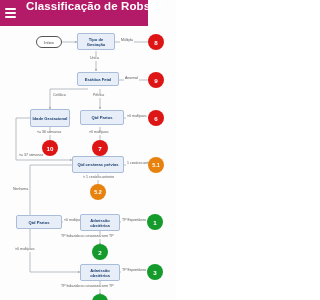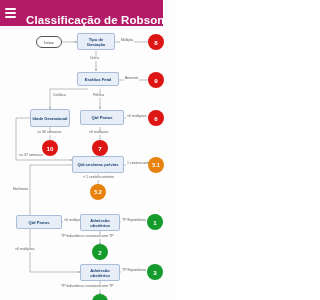--- a/index.html
+++ b/index.html
@@ -5,22 +5,22 @@
   html,body{margin:0;padding:0;}
   body{
     width:176px;height:300px;overflow:hidden;
     font-family:"Liberation Sans",sans-serif;
     background:#ffffff;
   }
   #app{position:relative;width:176px;height:300px;overflow:hidden;background:#fdfdfd;}
 
   
   #appbar{
-    position:absolute;left:0;top:0;width:163px;height:26px;
-    background:#b31b68;display:flex;align-items:flex-end;
+    position:absolute;left:0;top:0;width:148px;height:26px;
+    background:#b31b68;display:flex;align-items:flex-start;
   }
   #menu-btn{
     width:24px;height:26px;display:flex;flex-direction:column;
     align-items:center;justify-content:center;gap:2.5px;margin-left:5px;
   }
   #menu-btn i{display:block;width:11px;height:1.5px;background:#ffffff;border-radius:1px;}
   #appbar-title{
     color:#ffffff;font-size:11.5px;font-weight:bold;letter-spacing:.1px;
     margin-left:10px;white-space:nowrap;
   }

